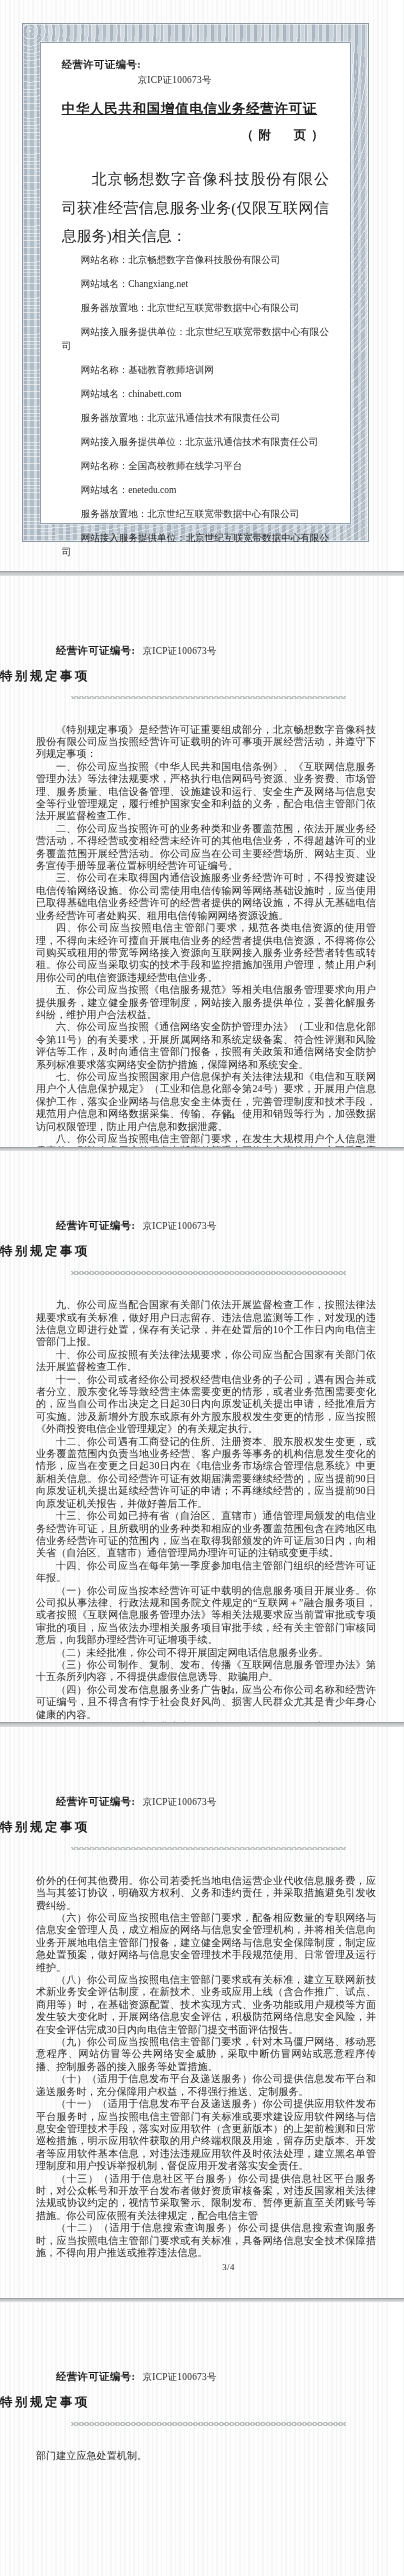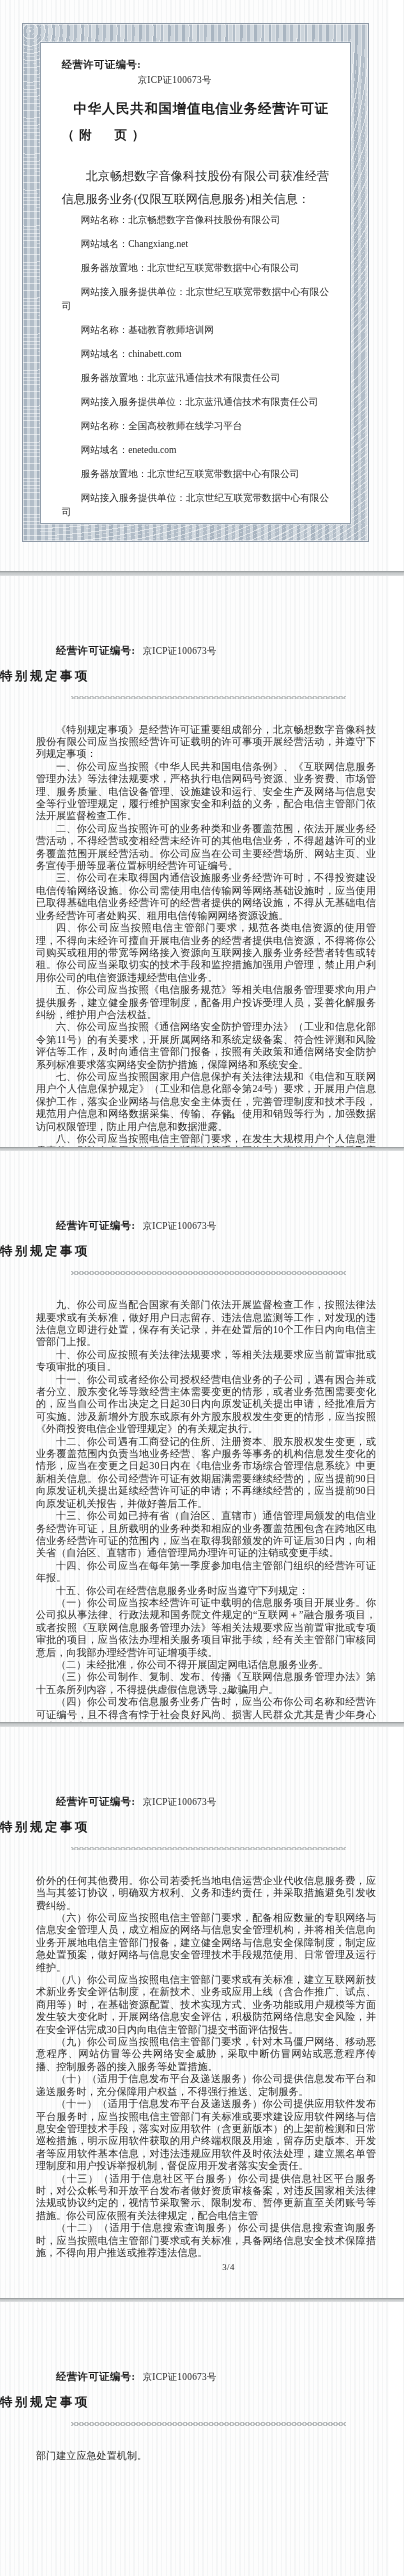--- a/index.html
+++ b/index.html
@@ -50,29 +50,29 @@
     padding:9.3px 20.6px 0 20.6px;
     box-sizing:border-box;
   }
   .cert-license-label{
     font-size:10.3px; font-weight:bold; letter-spacing:0.5px; margin-top:6.2px;
   }
   .cert-license-no{
     font-size:9.3px; margin-top:2.1px; margin-left:76px; letter-spacing:0.3px;
   }
   .cert-title{
-    margin:13.4px 0 0 0; text-align:right;
-    font-size:13.4px; font-weight:bold; letter-spacing:0.8px;
+    margin:13.4px 0 0 0; text-align:left;
+    font-size:13.4px; font-weight:bold; letter-spacing:0.8px;text-decoration:underline;
   }
   .cert-subtitle{
-    margin-top:8.2px; text-align:left;
+    margin-top:8.2px; text-align:right;
     font-size:12.4px; font-weight:bold; letter-spacing:5.2px;
   }
   .cert-intro{
-    margin:21.6px 0 3.1px 0; font-size:12px; line-height:1.9;
+    margin:21.6px 0 3.1px 0; font-size:15px; line-height:1.9;
     text-indent:2em; text-align:justify;
   }
   .cert-entry{
     margin:0 0 10.3px 0; font-size:9.5px; line-height:1.45;
     text-indent:2em; text-align:justify;
   }
   
   .prov-head{
     position:absolute; top:68px; left:56px; white-space:nowrap;
   }
@@ -138,45 +138,44 @@
       <span class="prov-no">京ICP证100673号</span>
     </div>
     <h2 class="prov-title">特别规定事项</h2>
     <div class="zigzag"></div>
     <div class="prov-body">
       <p>《特别规定事项》是经营许可证重要组成部分，北京畅想数字音像科技股份有限公司应当按照经营许可证载明的许可事项开展经营活动，并遵守下列规定事项：</p>
       <p>一、你公司应当按照《中华人民共和国电信条例》、《互联网信息服务管理办法》等法律法规要求，严格执行电信网码号资源、业务资费、市场管理、服务质量、电信设备管理、设施建设和运行、安全生产及网络与信息安全等行业管理规定，履行维护国家安全和利益的义务，配合电信主管部门依法开展监督检查工作。</p>
       <p>二、你公司应当按照许可的业务种类和业务覆盖范围，依法开展业务经营活动，不得经营或变相经营未经许可的其他电信业务，不得超越许可的业务覆盖范围开展经营活动。你公司应当在公司主要经营场所、网站主页、业务宣传手册等显著位置标明经营许可证编号。</p>
       <p>三、你公司在未取得国内通信设施服务业务经营许可时，不得投资建设电信传输网络设施。你公司需使用电信传输网等网络基础设施时，应当使用已取得基础电信业务经营许可的经营者提供的网络设施，不得从无基础电信业务经营许可者处购买、租用电信传输网网络资源设施。</p>
       <p>四、你公司应当按照电信主管部门要求，规范各类电信资源的使用管理，不得向未经许可擅自开展电信业务的经营者提供电信资源，不得将你公司购买或租用的带宽等网络接入资源向互联网接入服务业务经营者转售或转租。你公司应当采取切实的技术手段和监控措施加强用户管理，禁止用户利用你公司的电信资源违规经营电信业务。</p>
-      <p>五、你公司应当按照《电信服务规范》等相关电信服务管理要求向用户提供服务，建立健全服务管理制度，配备用户投诉受理人员，妥善化解服务纠纷，维护用户合法权益。</p>
+      <p>五、你公司应当按照《电信服务规范》等相关电信服务管理要求向用户提供服务，建立健全服务管理制度，网站接入服务提供单位，妥善化解服务纠纷，维护用户合法权益。</p>
       <p>六、你公司应当按照《通信网络安全防护管理办法》（工业和信息化部令第11号）的有关要求，开展所属网络和系统定级备案、符合性评测和风险评估等工作，及时向通信主管部门报备，按照有关政策和通信网络安全防护系列标准要求落实网络安全防护措施，保障网络和系统安全。</p>
       <p>七、你公司应当按照国家用户信息保护有关法律法规和《电信和互联网用户个人信息保护规定》（工业和信息化部令第24号）要求，开展用户信息保护工作，落实企业网络与信息安全主体责任，完善管理制度和技术手段，规范用户信息和网络数据采集、传输、存储、使用和销毁等行为，加强数据访问权限管理，防止用户信息和数据泄露。</p>
       <p>八、你公司应当按照电信主管部门要求，在发生大规模用户个人信息泄露事件、影响众多用户的服务中断事件等重大网络安全事件时，立即采取应急措施，控制影响范围，消除事件危害，并第一时间向电信主管部门报告，根据电信主管部门要求采取应急处置措施。</p>
     </div>
     <div class="page-num">1/4</div>
   </section>
 
   <div class="sep"></div>
 
   <section class="page">
     <div class="prov-head">
       <span class="prov-label">经营许可证编号:</span>
       <span class="prov-no">京ICP证100673号</span>
     </div>
     <h2 class="prov-title">特别规定事项</h2>
     <div class="zigzag"></div>
     <div class="prov-body">
       <p>九、你公司应当配合国家有关部门依法开展监督检查工作，按照法律法规要求或有关标准，做好用户日志留存、违法信息监测等工作，对发现的违法信息立即进行处置，保存有关记录，并在处置后的10个工作日内向电信主管部门上报。</p>
-      <p>十、你公司应按照有关法律法规要求，等相关法规要求应当前置审批或专项审批的项目。</p>
+      <p>十、你公司应按照有关法律法规要求，你公司应当配合国家有关部门依法开展监督检查工作。</p>
       <p>十一、你公司或者经你公司授权经营电信业务的子公司，遇有因合并或者分立、股东变化等导致经营主体需要变更的情形，或者业务范围需要变化的，应当自公司作出决定之日起30日内向原发证机关提出申请，经批准后方可实施。涉及新增外方股东或原有外方股东股权发生变更的情形，应当按照《外商投资电信企业管理规定》的有关规定执行。</p>
       <p>十二、你公司遇有工商登记的住所、注册资本、股东股权发生变更，或业务覆盖范围内负责当地业务经营、客户服务等事务的机构信息发生变化的情形，应当在变更之日起30日内在《电信业务市场综合管理信息系统》中更新相关信息。你公司经营许可证有效期届满需要继续经营的，应当提前90日向原发证机关提出延续经营许可证的申请；不再继续经营的，应当提前90日向原发证机关报告，并做好善后工作。</p>
       <p>十三、你公司如已持有省（自治区、直辖市）通信管理局颁发的电信业务经营许可证，且所载明的业务种类和相应的业务覆盖范围包含在跨地区电信业务经营许可证的范围内，应当在取得我部颁发的许可证后30日内，向相关省（自治区、直辖市）通信管理局办理许可证的注销或变更手续。</p>
       <p>十四、你公司应当在每年第一季度参加电信主管部门组织的经营许可证年报。</p>
-      <p>十五、你公司在经营信息服务业务时应当遵守下列规定：</p>
       <p>（一）你公司应当按本经营许可证中载明的信息服务项目开展业务。你公司拟从事法律、行政法规和国务院文件规定的“互联网＋”融合服务项目，或者按照《互联网信息服务管理办法》等相关法规要求应当前置审批或专项审批的项目，应当依法办理相关服务项目审批手续，经有关主管部门审核同意后，向我部办理经营许可证增项手续。</p>
       <p>（二）未经批准，你公司不得开展固定网电话信息服务业务。</p>
       <p>（三）你公司制作、复制、发布、传播《互联网信息服务管理办法》第十五条所列内容，不得提供虚假信息诱导、欺骗用户。</p>
       <p>（四）你公司发布信息服务业务广告时，应当公布你公司名称和经营许可证编号，且不得含有悖于社会良好风尚、损害人民群众尤其是青少年身心健康的内容。</p>
       <p>（五）你公司向用户收费应当做到准确、合理，不得向用户收取信息服务项目中明码标</p>
     </div>
     <div class="page-num">2/4</div>
   </section>
 
   <div class="sep"></div>

